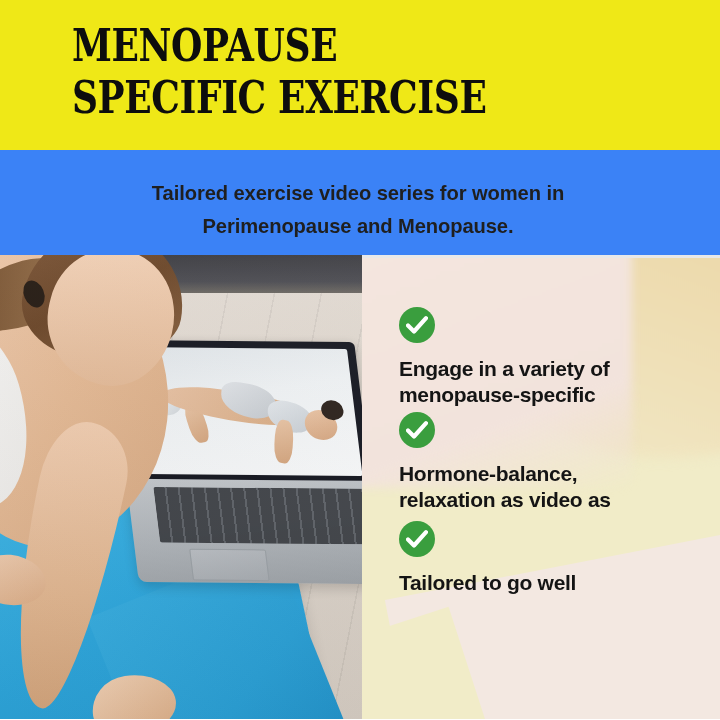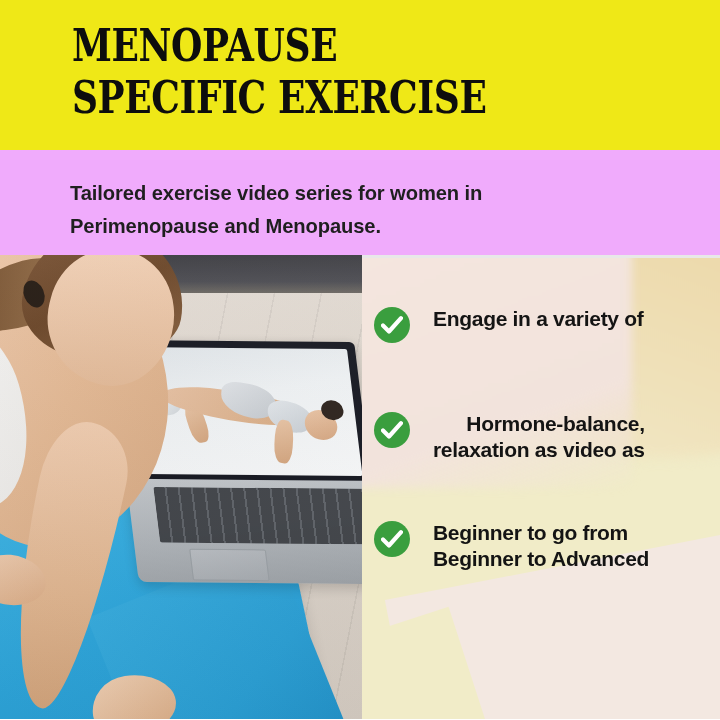--- a/index.html
+++ b/index.html
@@ -48,21 +48,22 @@
     white-space: nowrap;
   }
   .headline .hl-line { display: block; }
 
   
   .sub-band {
     position: absolute;
     left: 0; top: 150px;
     width: 720px;
     height: 105px;
-    background: #f0abfc;
+    background: #3b82f6;
+    text-align: center;
   }
   .subtitle {
     position: absolute;
     left: 70px;
     top: 26px;
     width: 600px;
     color: #1f1f1f;
     font-family: "Liberation Sans", sans-serif;
     font-weight: bold;
     font-size: 21px;
@@ -362,28 +363,29 @@
     transform: rotate(-18deg);
   }
 
   .bullets {
     position: absolute;
     left: 0; top: 0;
     width: 358px; height: 462px;
   }
   .bullet {
     position: absolute;
-    left: 12px;
+    left: 37px;
     width: 320px;
     display: flex;
     align-items: flex-start;
-    gap: 23px;
+    gap: 12px;
+    flex-direction: column;
   }
   .b1 { top: 47px; }
-  .b2 { top: 152px; text-align: right; }
+  .b2 { top: 152px; }
   .b3 { top: 261px; }
   .check {
     flex: 0 0 auto;
     width: 36px; height: 36px;
     border-radius: 50%;
     background: #3a9e3e;
     position: relative;
     margin-top: 2px;
   }
   .check svg {
@@ -470,20 +472,21 @@
       <div class="bullets">
 
         <div class="bullet b1">
           <span class="check">
             <svg viewBox="0 0 22 20" aria-hidden="true">
               <path d="M2 10.5 L8 16.5 L20 3.2" fill="none" stroke="#ffffff" stroke-width="4.2" stroke-linecap="round" stroke-linejoin="round"></path>
             </svg>
           </span>
           <span class="btext">
             <span class="bline">Engage in a variety of</span>
+            <span class="bline">menopause-specific</span>
           </span>
         </div>
 
         <div class="bullet b2">
           <span class="check">
             <svg viewBox="0 0 22 20" aria-hidden="true">
               <path d="M2 10.5 L8 16.5 L20 3.2" fill="none" stroke="#ffffff" stroke-width="4.2" stroke-linecap="round" stroke-linejoin="round"></path>
             </svg>
           </span>
           <span class="btext">
@@ -492,22 +495,21 @@
           </span>
         </div>
 
         <div class="bullet b3">
           <span class="check">
             <svg viewBox="0 0 22 20" aria-hidden="true">
               <path d="M2 10.5 L8 16.5 L20 3.2" fill="none" stroke="#ffffff" stroke-width="4.2" stroke-linecap="round" stroke-linejoin="round"></path>
             </svg>
           </span>
           <span class="btext">
-            <span class="bline">Beginner to go from</span>
-            <span class="bline">Beginner to Advanced</span>
+            <span class="bline">Tailored to go well</span>
           </span>
         </div>
 
       </div>
     </div>
 
   </div>
 </div>
 
 </body></html>

